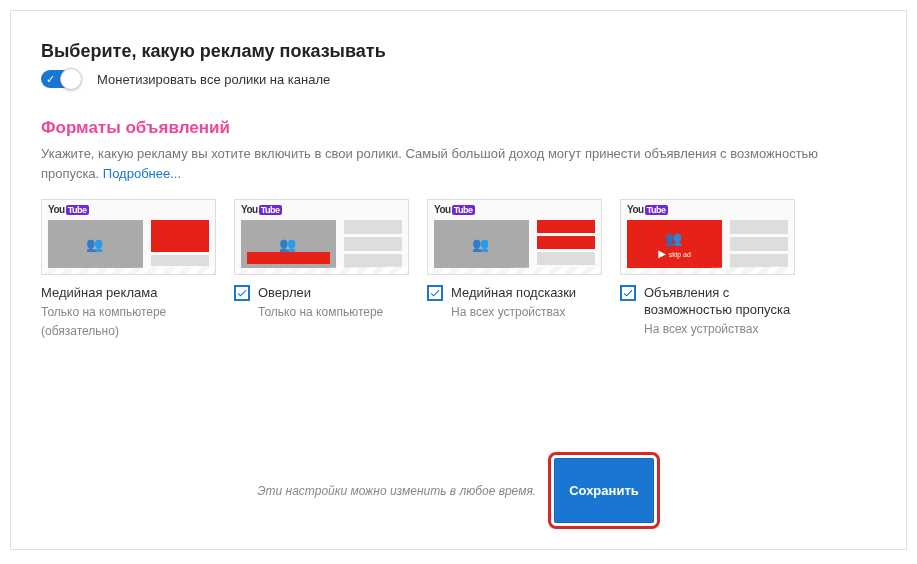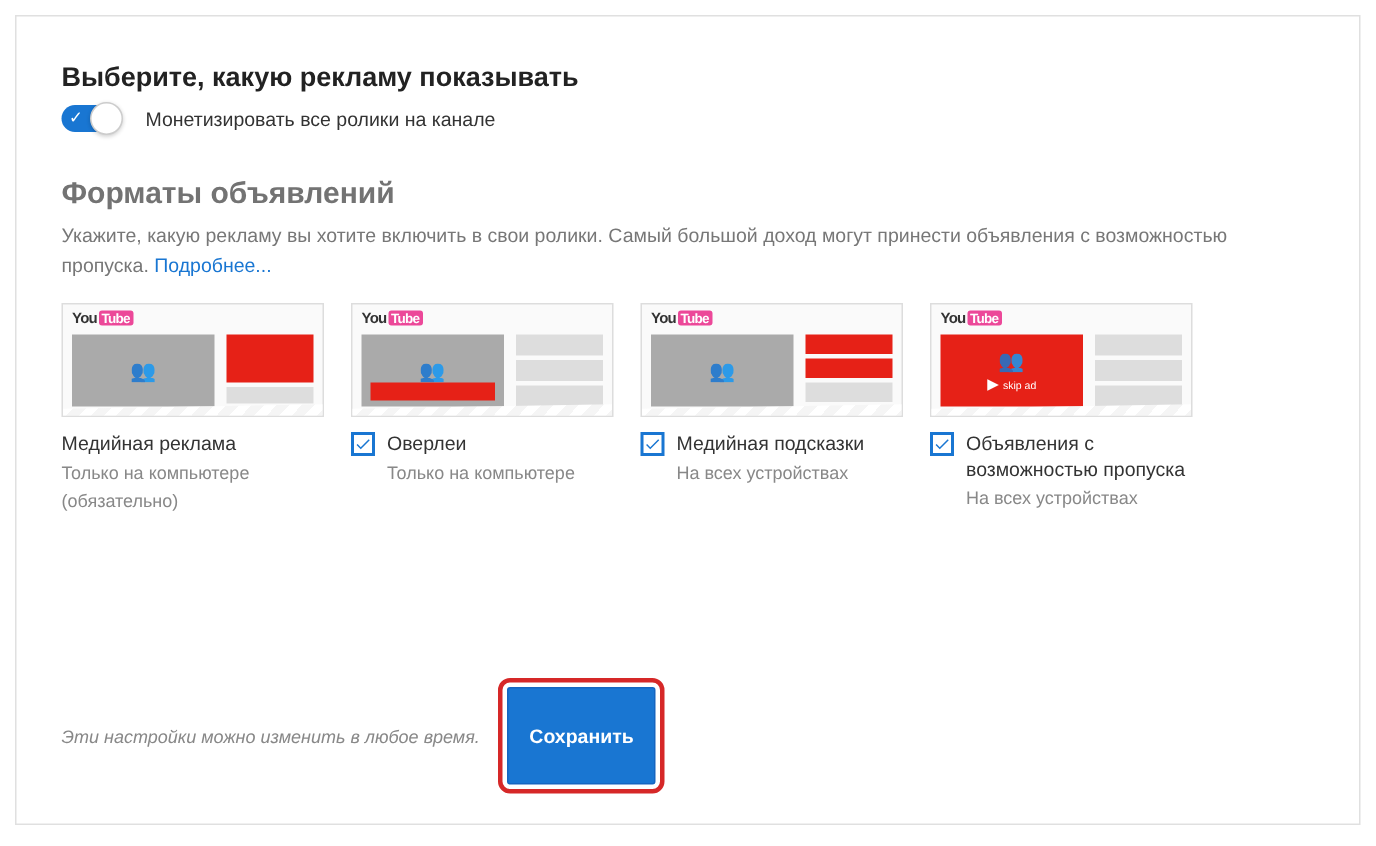--- a/index.html
+++ b/index.html
@@ -69,23 +69,23 @@
       top: 2px;
       color: #fff;
       font-size: 11px;
       line-height: 14px;
     }
     .toggle-label {
       font-size: 13px;
       color: #333;
     }
     .section-title {
-      font-size: 20px;
+      font-size: 17px;
       font-weight: 600;
-      color: #737373;
+      color: #ec4899;
       margin-bottom: 6px;
     }
     .formats {
       display: flex;
       gap: 18px;
       margin-top: 14px;
     }
     .format-card {
       flex: 0 0 175px;
     }
@@ -120,21 +120,21 @@
       left: 6px;
       font-size: 10px;
       font-weight: bold;
       color: #333;
       letter-spacing: -0.5px;
     }
     .yt-logo::before {
       content: "You";
     }
     .yt-logo-tube {
-      background: #ec4899;
+      background: #6d28d9;
       color: #fff;
       padding: 0 2px;
       border-radius: 2px;
       font-size: 9px;
       margin-left: 1px;
     }
     .video-box {
       position: absolute;
       top: 20px;
       left: 6px;
@@ -228,21 +228,21 @@
       line-height: 1.4;
       margin-top: 2px;
     }
     .footer {
       position: absolute;
       bottom: 20px;
       right: 30px;
       left: 30px;
       display: flex;
       align-items: center;
-      justify-content: flex-start;
+      justify-content: center;
       gap: 4px;
     }
     .footer-note {
       font-size: 12px;
       font-style: italic;
       color: #888;
       margin-right: 8px;
     }
     .btn {
       padding: 8px 16px;

